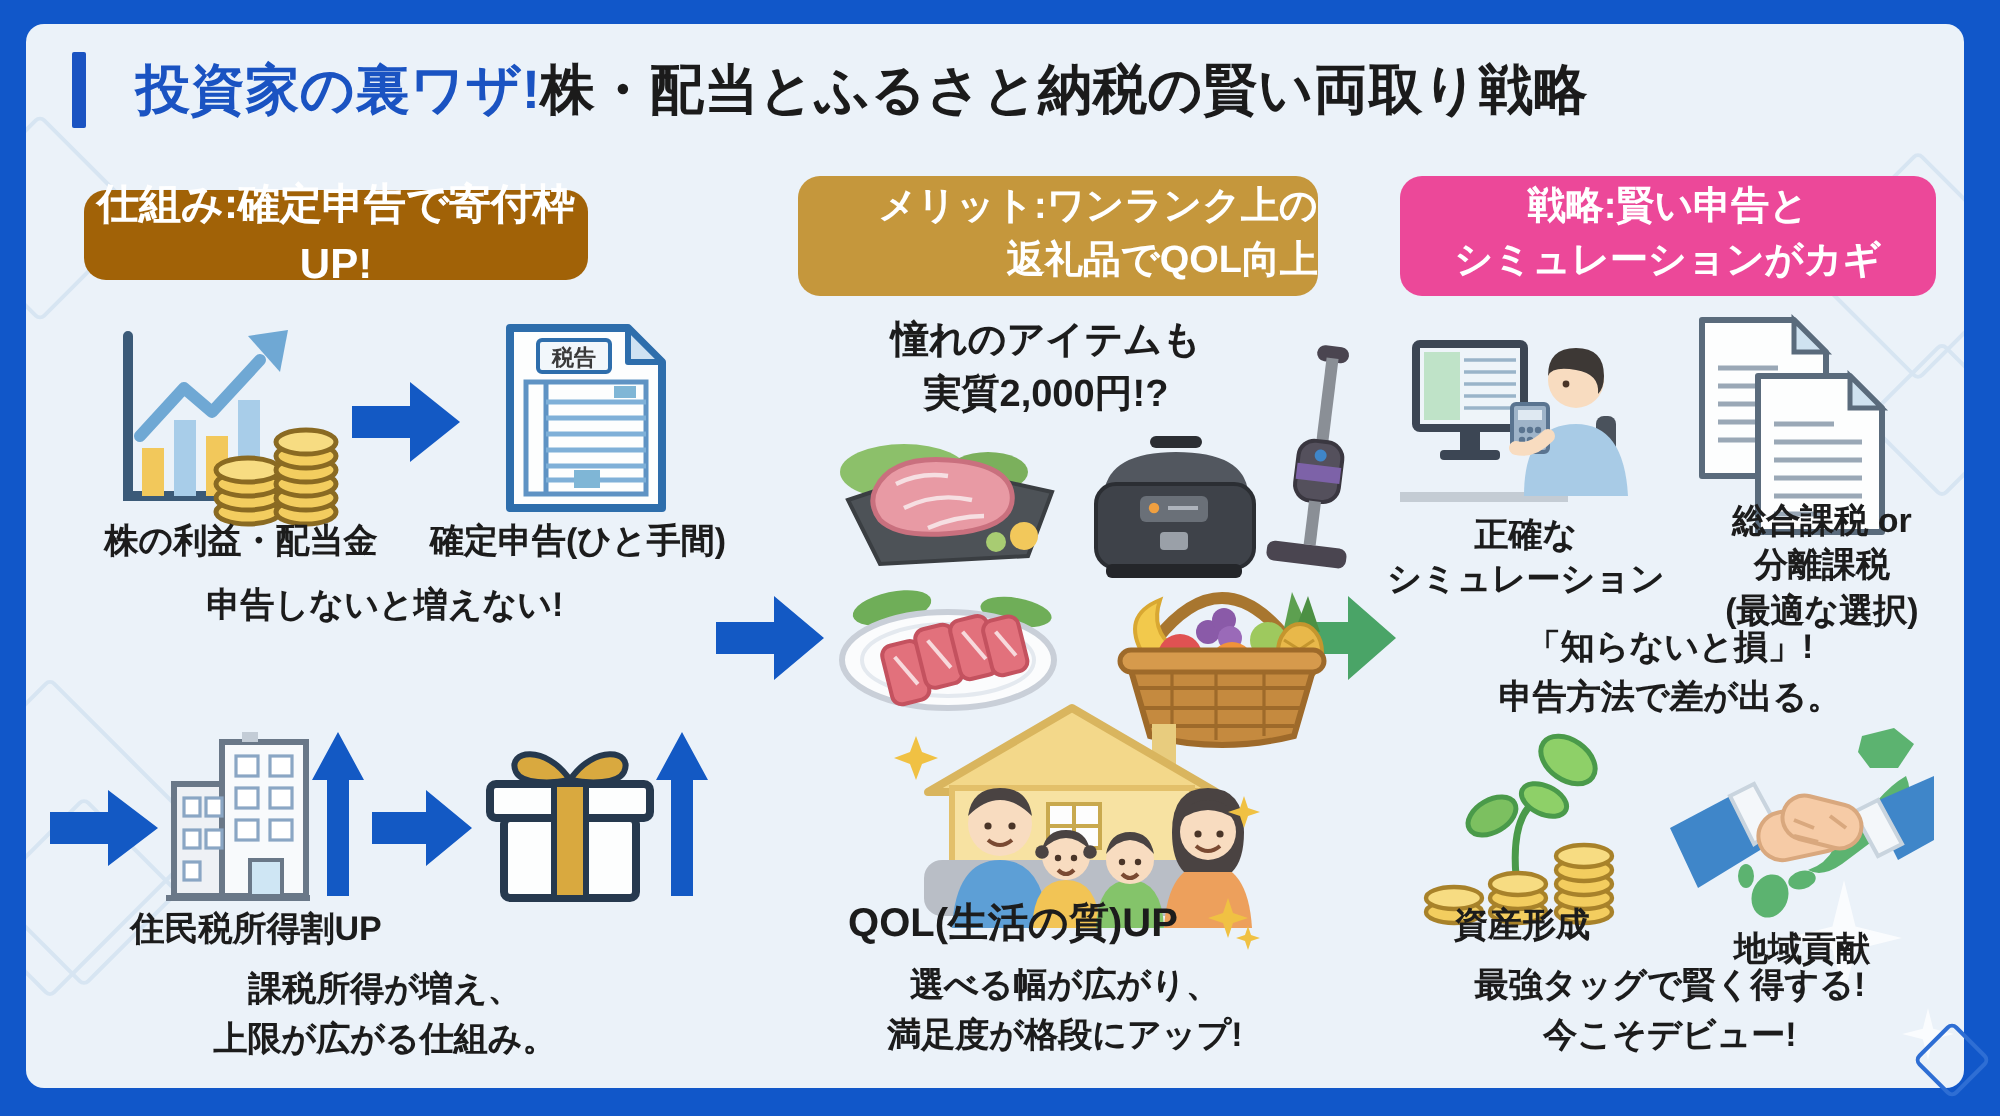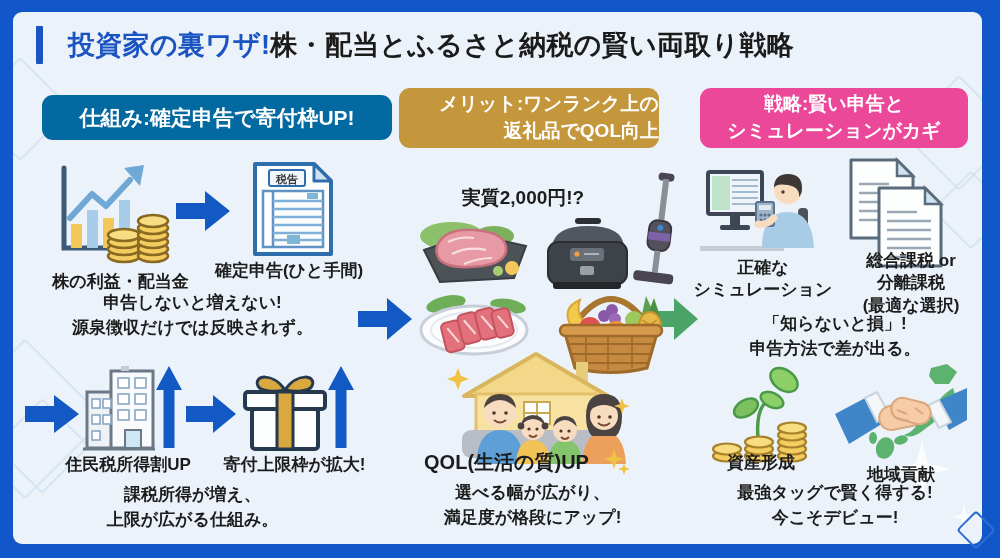--- a/index.html
+++ b/index.html
@@ -38,21 +38,21 @@
   </div>
   <div class="diamond" style="left:962px;top:516px;width:24px;height:24px;border-color:#2e6ed4;"></div>
 
   <div class="abs ttl" style="left:36px;top:26px;">
     <div class="ttl-bar"></div>
     <div class="ttl-text">
       <span class="hl">投資家の裏ワザ!</span><span class="mn">株・配当とふるさと納税の賢い両取り戦略</span>
     </div>
   </div>
 
-  <div class="abs pill" style="left:42px;top:95px;width:350px;height:45px;background:#0369a1;font-size:21px;">
+  <div class="abs pill" style="left:42px;top:95px;width:252px;height:45px;background:#a16207;font-size:21px;">
     <span>仕組み:確定申告で寄付枠UP!</span>
   </div>
   <div class="abs pill" style="left:399px;top:88px;width:260px;height:60px;background:#c5973c;font-size:19px;text-align:right;box-sizing:border-box;">
     <span>メリット:ワンランク上の</span>
     <span>返礼品でQOL向上</span>
   </div>
   <div class="abs pill" style="left:700px;top:88px;width:268px;height:60px;background:#ec4899;font-size:19px;">
     <span>戦略:賢い申告と</span>
     <span>シミュレーションがカギ</span>
   </div>
@@ -101,30 +101,29 @@
         <line x1="26" y1="59" x2="76" y2="59"></line>
           <line x1="26" y1="67" x2="76" y2="67"></line>
         <line x1="26" y1="75" x2="76" y2="75"></line>
           <line x1="26" y1="82" x2="76" y2="82"></line>
       </g>
       <rect x="60" y="35" width="11" height="6" fill="#7fb6d6"></rect>
       <rect x="40" y="77" width="13" height="9" fill="#7fb6d6"></rect>
     </svg>
   </div>
 
-  <div class="abs lbl" style="left:28px;top:271px;width:185px;text-align:center;">
+  <div class="abs lbl" style="left:28px;top:260px;width:185px;text-align:center;">
     <span>株の利益・配当金</span>
   </div>
   <div class="abs lbl" style="left:203px;top:260px;width:172px;">
     <span>確定申告(ひと手間)</span>
   </div>
 
   <div class="abs note" style="left:25px;top:291px;width:335px;">
     <span>申告しないと増えない!</span><br>
-    <span>源泉徴収だけでは反映されず。</span>
   </div>
 
   <div class="abs" style="left:25px;top:394px;">
     <svg width="54" height="40" viewBox="0 0 54 40">
         <polygon points="0,12 29,12 29,1 54,20 29,39 29,28 0,28" fill="#1359c4"></polygon>
       </svg>
   </div>
 
   <div class="abs" style="left:82px;top:366px;">
     <svg width="74" height="86" viewBox="0 0 74 86">
@@ -171,42 +170,39 @@
   </div>
   <div class="abs" style="left:328px;top:366px;">
     <svg width="26" height="82" viewBox="0 0 26 82">
         <polygon points="13,0 26,24 18.5,24 18.5,82 7.5,82 7.5,24 0,24" fill="#1359c4"></polygon>
       </svg>
   </div>
 
   <div class="abs lbl" style="left:38px;top:454px;width:180px;">
     <span>住民税所得割UP</span>
   </div>
-  <div class="abs lbl" style="left:212px;top:454px;width:165px;">
-    <span>寄付上限枠が拡大!</span>
-  </div>
 
   <div class="abs note" style="left:25px;top:483px;width:335px;">
     <span>課税所得が増え、</span><br>
     <span>上限が広がる仕組み。</span>
   </div>
 
   <div class="abs" style="left:358px;top:297px;">
     <svg width="54" height="44" viewBox="0 0 54 44">
         <polygon points="0,14 29,14 29,1 54,22 29,43 29,30 0,30" fill="#1359c4"></polygon>
       </svg>
   </div>
   <div class="abs" style="left:646px;top:297px;">
     <svg width="52" height="44" viewBox="0 0 52 44">
         <polygon points="0,14 28,14 28,1 52,22 28,43 28,30 0,30" fill="#4aa467"></polygon>
       </svg>
   </div>
 
   <div class="abs note" style="left:398px;top:158px;width:250px;font-size:19px;line-height:1.4;">
-    <br>
+    <span>憧れのアイテムも</span><br>
     <span>実質2,000円!?</span>
   </div>
 
   <div class="abs" style="left:628px;top:170px;">
     <svg width="52" height="118" viewBox="0 0 52 118">
       <g transform="rotate(7 26 60)">
         <rect x="24" y="2" width="16" height="8" rx="4" fill="#4a4550"></rect>
         <rect x="29" y="8" width="6" height="44" fill="#8a8f96"></rect>
         <rect x="21" y="50" width="22" height="30" rx="8" fill="#54505c" stroke="#3a3740" stroke-width="2"></rect>
         <rect x="21" y="62" width="22" height="8" fill="#7d62a8"></rect>

